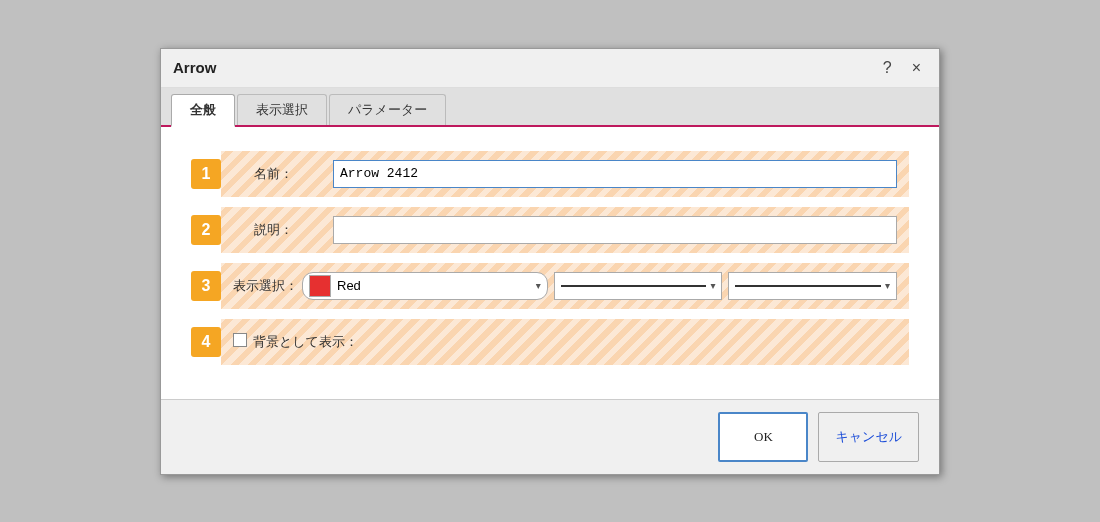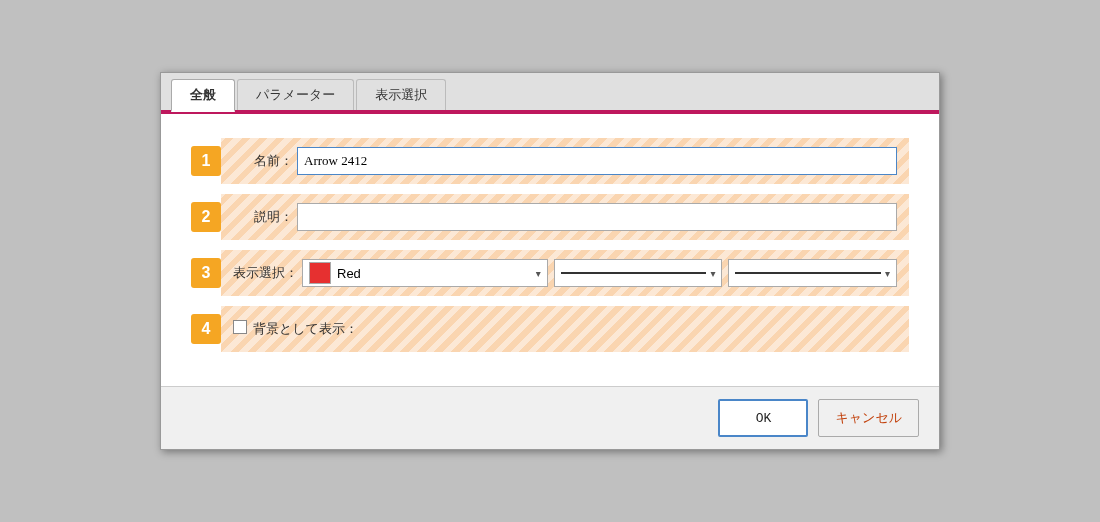--- a/index.html
+++ b/index.html
@@ -44,21 +44,21 @@
       font-size: 16px;
       color: #444;
       cursor: pointer;
       padding: 2px 6px;
     }
 
     
     .tabs {
       display: flex;
       background: #e0e0e0;
-      border-bottom: 4px solid #be185d;
+      border-bottom: 2px solid #be185d;
       padding-top: 6px;
       padding-left: 10px;
       gap: 2px;
     }
     .tab {
       padding: 6px 18px;
       background: #e0e0e0;
       border: 1px solid #bbb;
       border-bottom: none;
       cursor: pointer;
@@ -130,22 +130,23 @@
       white-space: nowrap;
     }
 
     .field-input {
       flex: 1;
       height: 28px;
       border: 1px solid #4a86c8;
       background: #fff;
       padding: 0 6px;
       font-size: 13px;
-      font-family: Liberation Serif, serif;
+      font-family: Liberation Mono, monospace;
       outline: none;
+      margin-left: 36px;
     }
     .field-input.normal {
       border: 1px solid #aaa;
     }
 
     
     .style-controls {
       display: flex;
       align-items: center;
       gap: 6px;
@@ -166,20 +167,21 @@
       height: 28px;
       padding: 0 6px;
       cursor: pointer;
       font-size: 13px;
       font-family: inherit;
     }
     .dropdown-main {
       flex: 1.5;
       display: flex;
       align-items: center;
+      border-radius: 11px;
     }
     .dropdown-line {
       flex: 1;
       display: flex;
       align-items: center;
       justify-content: space-between;
     }
     .dropdown-line-content {
       flex: 1;
       height: 2px;
@@ -211,48 +213,55 @@
     .footer {
       background: #f0f0f0;
       border-top: 1px solid #ccc;
       padding: 12px 20px;
       display: flex;
       justify-content: flex-end;
       gap: 10px;
     }
     .footer-btn {
       min-width: 90px;
-      height: 38px;
+      height: 50px;
       padding: 0 16px;
       font-size: 13px;
-      font-family: Liberation Mono, monospace;
+      font-family: Liberation Serif, serif;
       cursor: pointer;
       border-radius: 2px;
     }
     .btn-ok {
       background: #fff;
       border: 2px solid #4a86c8;
       color: #222;
     }
     .btn-cancel {
       background: #f0f0f0;
       border: 1px solid #aaa;
-      color: #c2410c;
+      color: #1d4ed8;
     }
   </style>
 </head>
 <body>
 
 <div class="dialog">
 
+  <div class="title-bar">
+    <span class="title-text">Arrow</span>
+    <div class="title-buttons">
+      <button class="title-btn">?</button>
+      <button class="title-btn">×</button>
+    </div>
+  </div>
 
   <div class="tabs">
     <div class="tab active">全般</div>
+    <div class="tab">表示選択</div>
     <div class="tab">パラメーター</div>
-    <div class="tab">表示選択</div>
   </div>
 
   <div class="content">
 
     <div class="row">
       <div class="badge">1</div>
       <div class="field-area">
         <span class="field-label">名前：</span>
         <input class="field-input" type="text" value="Arrow 2412" style="">
       </div>

